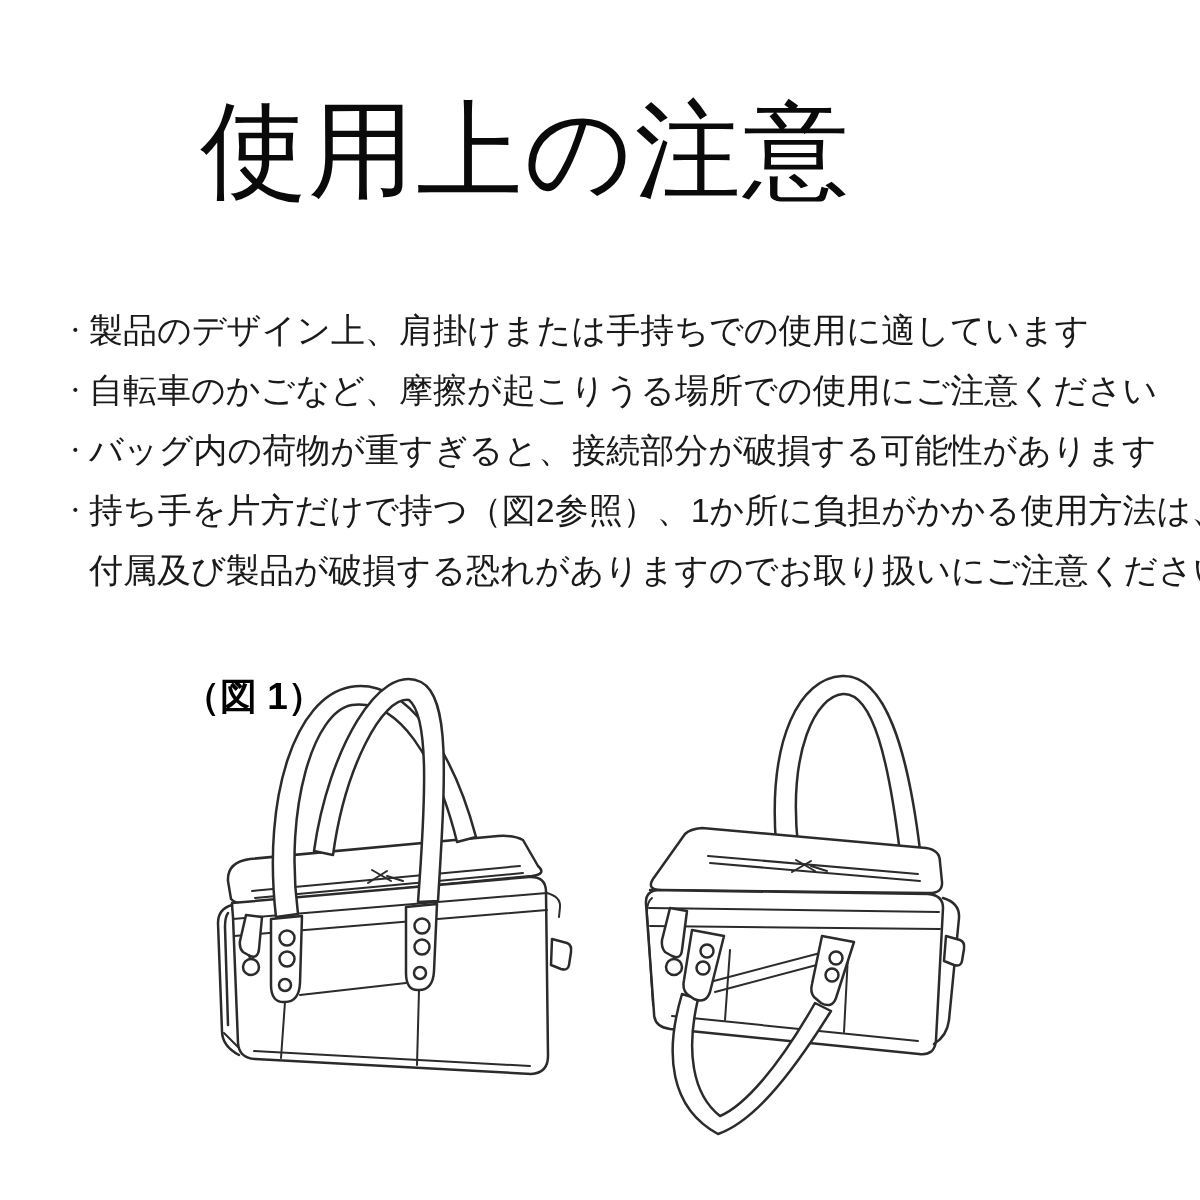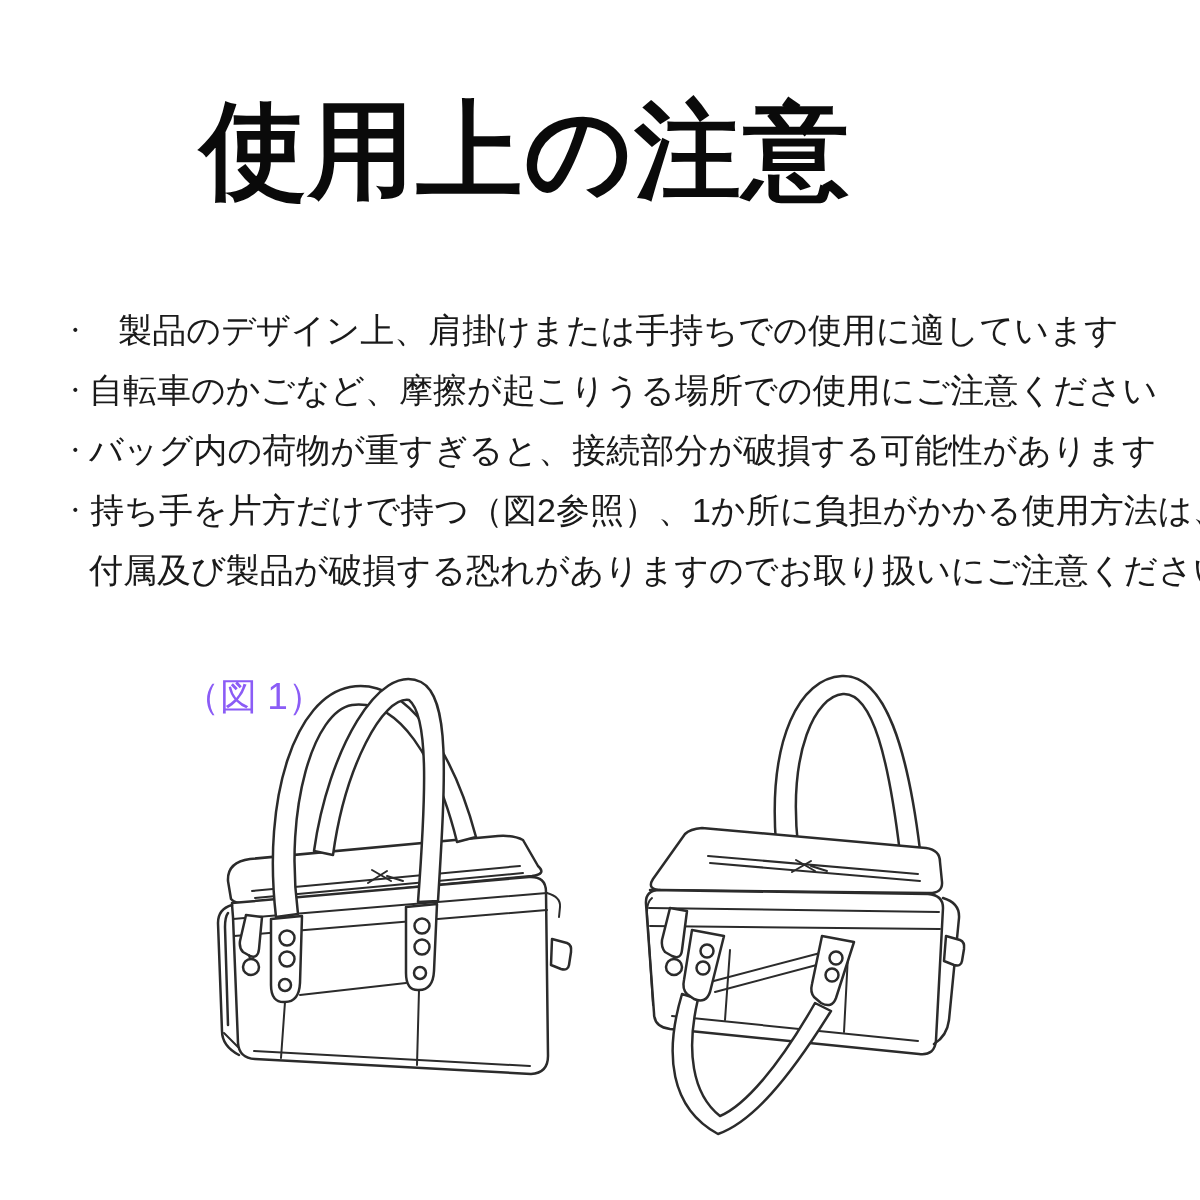--- a/index.html
+++ b/index.html
@@ -10,48 +10,48 @@
     position:relative;
     overflow:hidden;
   }
   .page{position:absolute;inset:0;background:#ffffff;}
 
   .title{
     position:absolute;
     left:0;top:84px;width:1051px;
     text-align:center;
     font-size:106px;
-    font-weight:700;
+    font-weight:400;
     letter-spacing:2px;
     color:#0a0a0a;
     line-height:1.25;
     white-space:nowrap;
   }
 
   .precautions{
     position:absolute;
     left:62px;top:300px;width:1086px;
     color:#1a1a1a;
     font-size:34px;
     line-height:60px;
   }
   .bullet-item{display:flex;align-items:flex-start;}
   .bullet-marker{
     width:27px;flex:0 0 27px;
     font-size:26px;line-height:60px;
     color:#1a1a1a;
   }
   .bullet-lines{flex:1 1 auto;}
-  .bullet-line{white-space:nowrap;text-align:center;}
+  .bullet-line{white-space:nowrap;}
 
   .figure-label{
     position:absolute;
     font-size:37px;
-    font-weight:400;
-    color:#8b5cf6;
+    font-weight:700;
+    color:#000000;
     white-space:nowrap;
   }
   #fig1-label{left:183px;top:672px;}
   #fig2-label{left:649px;top:678px;}
 
   .figure-art{position:absolute;}
   #fig1-art{left:100px;top:655px;}
   #fig2-art{left:630px;top:650px;}
 
   .line{fill:none;stroke:#2b2b2b;stroke-width:2.5;stroke-linecap:round;stroke-linejoin:round;}

